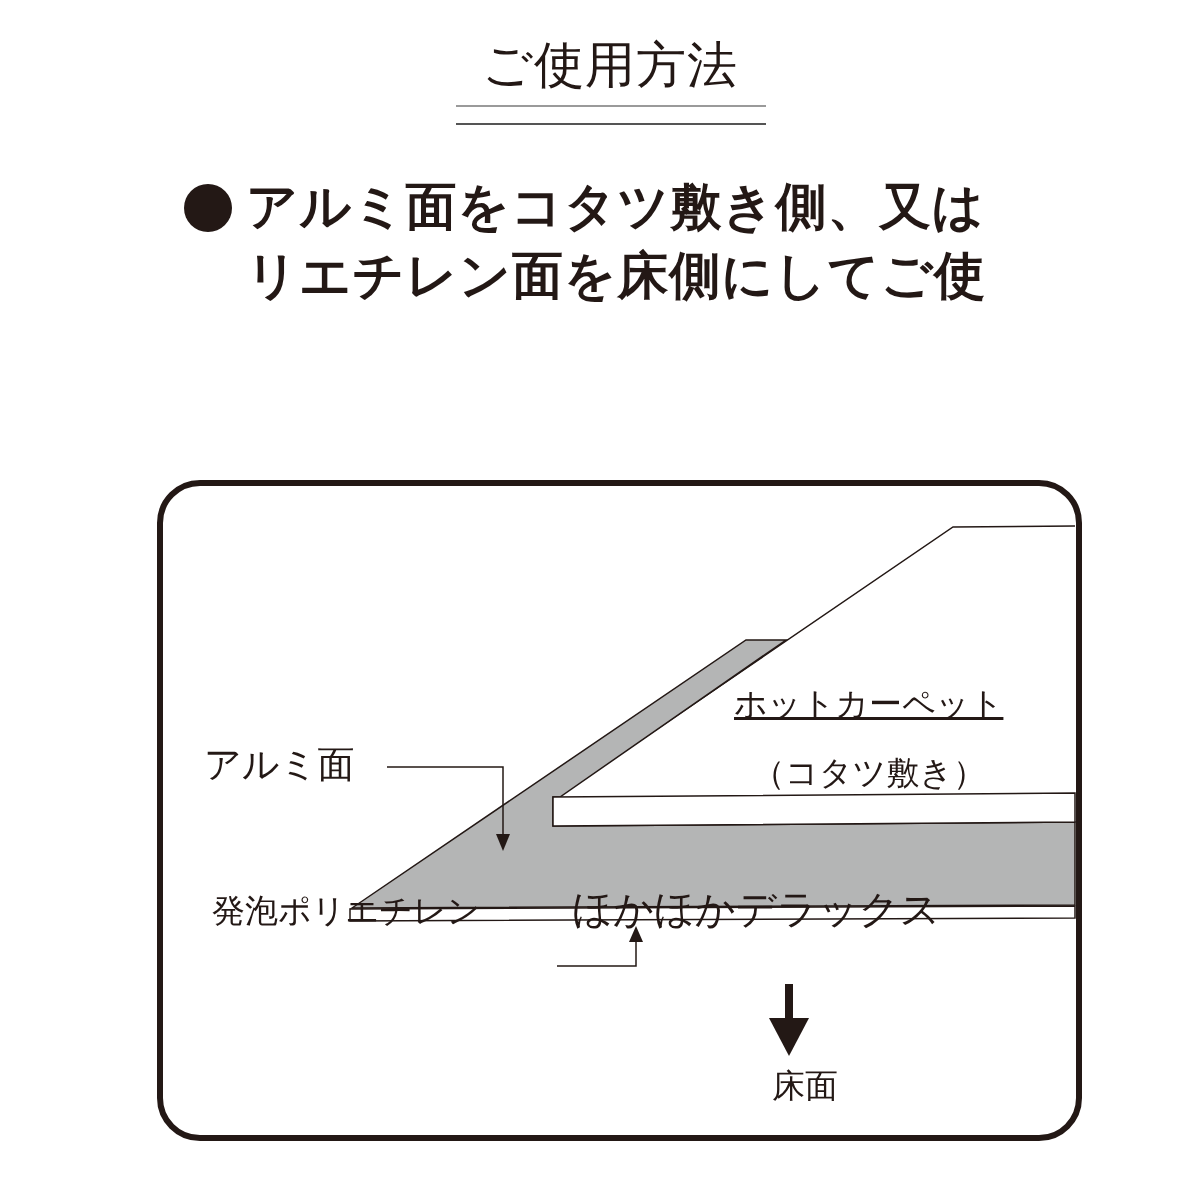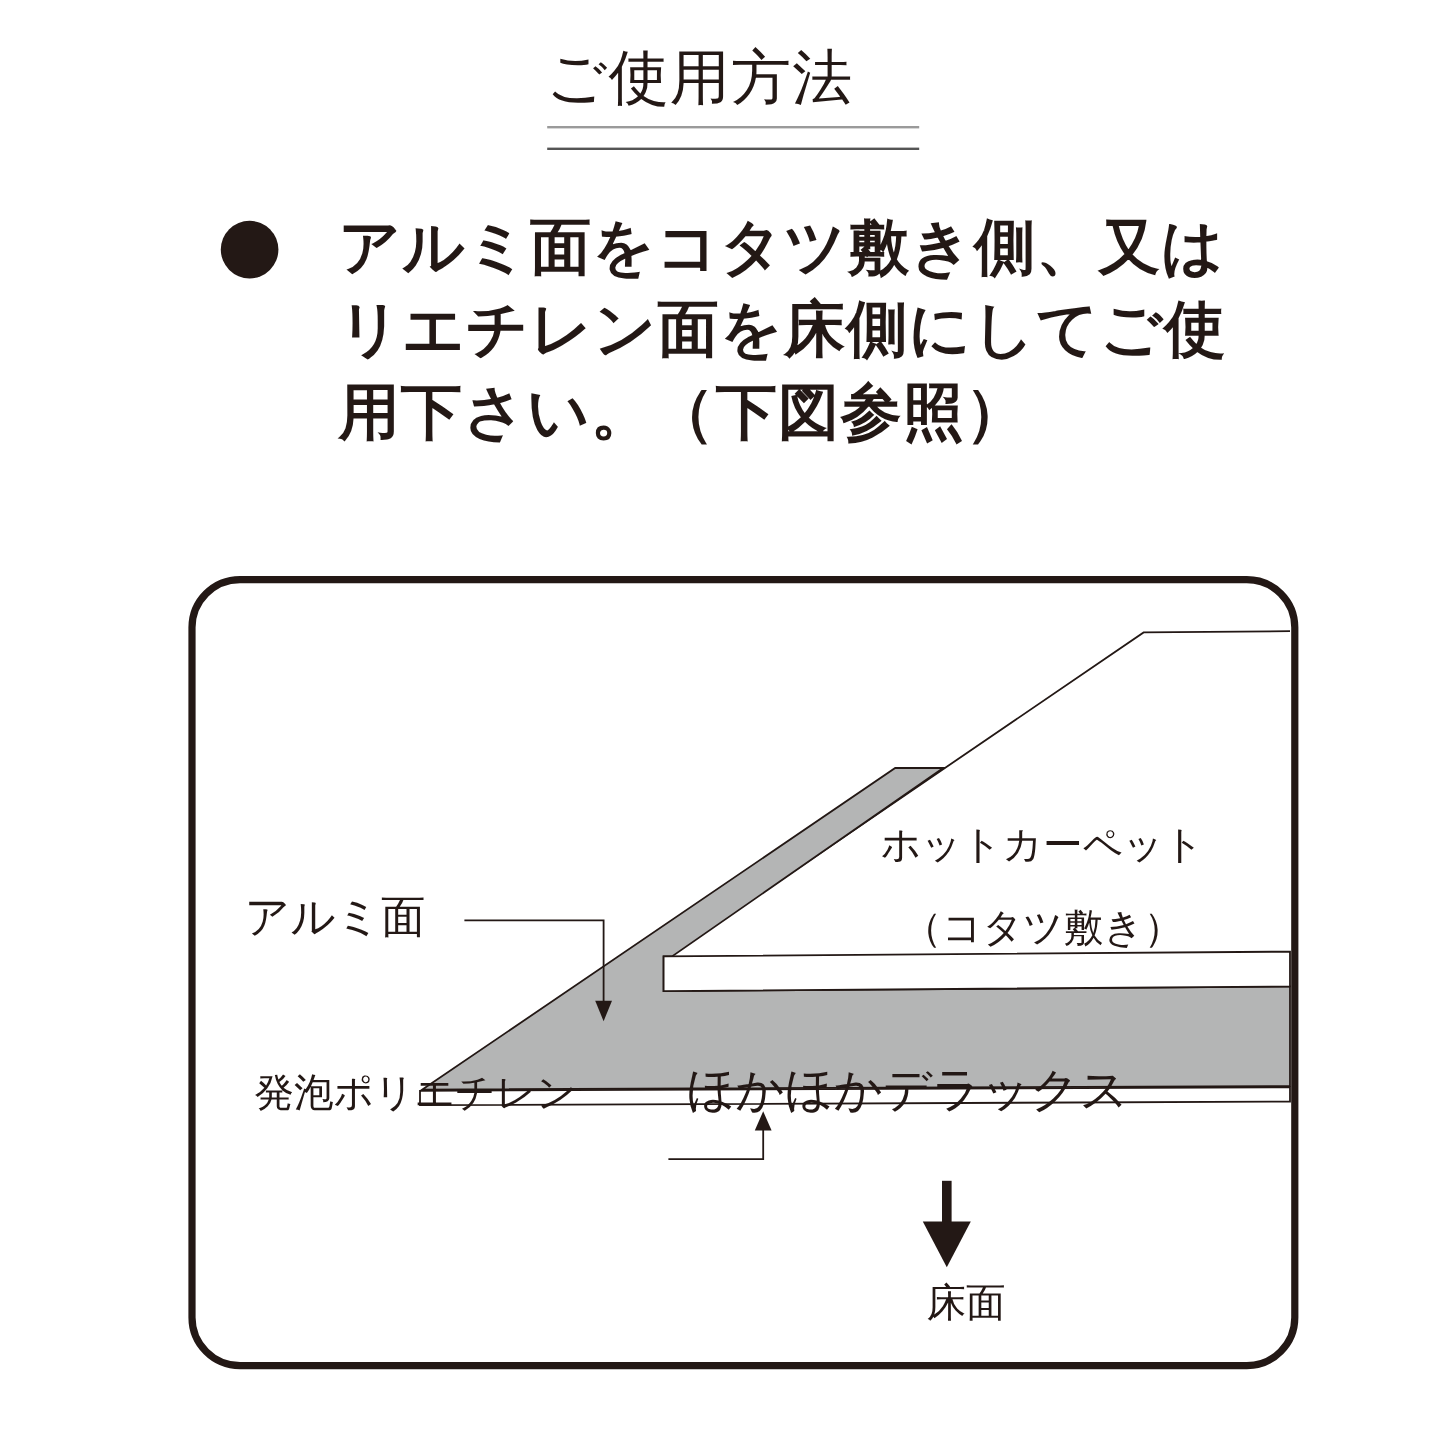--- a/index.html
+++ b/index.html
@@ -1,41 +1,40 @@
 <!DOCTYPE html>
 <html><head>
 <meta charset="utf-8">
 <style>
   html, body { margin: 0; padding: 0; background: #ffffff; }
   body { width: 1200px; height: 1200px; position: relative; overflow: hidden;
          font-family: "DejaVu Sans", "Liberation Sans", sans-serif; color: #231815; }
-  .title { position: absolute; left: 455px; top: 34px; width: 310px; 
+  .title { position: absolute; left: 455px; top: 34px; width: 310px; text-align: center;
            font-size: 50px; line-height: 62px; letter-spacing: 1px; }
   .rule1 { position: absolute; left: 456px; top: 105px; width: 310px; height: 2px; background: #9a9a9a; }
   .rule2 { position: absolute; left: 456px; top: 123px; width: 310px; height: 2px; background: #555; }
   .bullet { position: absolute; left: 184px; top: 184px; width: 48px; height: 48px;
             border-radius: 50%; background: #231815; }
   .body-text { position: absolute; left: 246px; top: 172px; width: 800px;
-               font-size: 51px; line-height: 69px; font-weight: bold; letter-spacing: 1px; margin-left: 36px; }
+               font-size: 51px; line-height: 69px; font-weight: bold; letter-spacing: 1px; }
   .body-text div { white-space: nowrap; }
   .diagram { position: absolute; left: 0; top: 0; width: 1200px; height: 1200px; }
   .lbl { position: absolute; font-size: 33px; white-space: nowrap; line-height: 40px; }
 </style>
 </head>
 <body>
 
 <div class="title">ご使用方法</div>
 <div class="rule1"></div>
 <div class="rule2"></div>
 
 <div class="bullet"></div>
 <div class="body-text">
   <div>アルミ面をコタツ敷き側、又は</div>
   <div>リエチレン面を床側にしてご使</div>
-  <div>用下さい。（下図参照）</div>
 </div>
 
 <svg class="diagram" viewBox="0 0 1200 1200" xmlns="http://www.w3.org/2000/svg">
 
   <rect x="160" y="483" width="919" height="655" rx="40" ry="40" fill="none" stroke="#231815" stroke-width="6"></rect>
 
   <polyline points="553,800 953,527 1075,526" fill="none" stroke="#231815" stroke-width="1.5"></polyline>
 
   <polygon points="352,908 746,640 786,640 560,797 553,797 553,826 1075,822 1075,905 352,908" fill="#b4b5b5" stroke="#231815" stroke-width="1.5"></polygon>
 
@@ -47,17 +46,17 @@
   <polygon points="496,834 510,834 503,851" fill="#231815"></polygon>
 
   <polyline points="557,966 636,966 636,940" fill="none" stroke="#231815" stroke-width="1.5"></polyline>
   <polygon points="629,942 643,942 636,926" fill="#231815"></polygon>
 
   <rect x="785" y="984" width="8" height="38" fill="#231815"></rect>
   <polygon points="769,1018 809,1018 789,1056" fill="#231815"></polygon>
 </svg>
 
 <div class="lbl" style="left:204px; top:745px; font-size:37px;">アルミ面</div>
-<div class="lbl" style="left:734px; top:684px;">ホットカーペット</div>
+<div class="lbl" style="left:734px; top:684px;text-decoration:underline;">ホットカーペット</div>
 <div class="lbl" style="left:752px; top:735px;margin-top:18px;">（コタツ敷き）</div>
 <div class="lbl" style="left:572px; top:889px; font-size:40px;">ほかほかデラックス</div>
 <div class="lbl" style="left:212px; top:894px;font-family:Liberation Mono, monospace;">発泡ポリエチレン</div>
 <div class="lbl" style="left:752px; top:1066px;margin-left:20px;">床面</div>
 
 </body></html>

